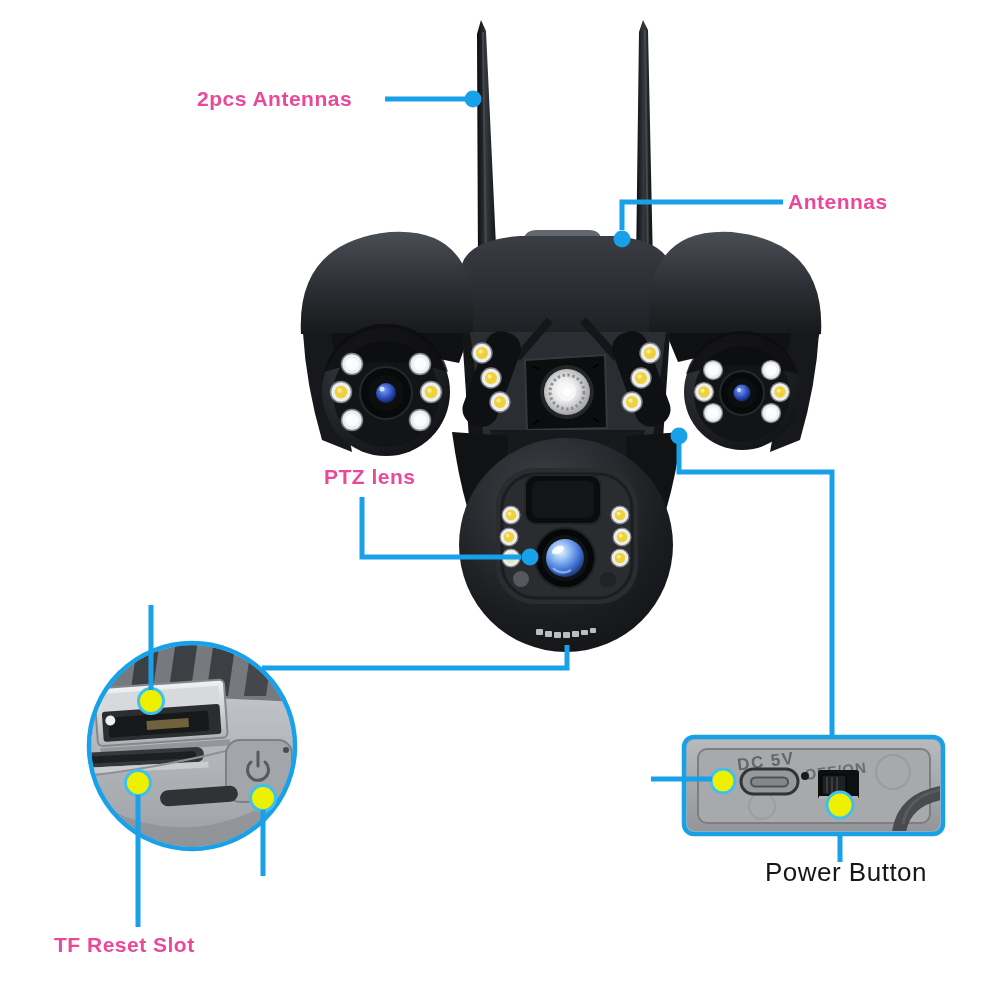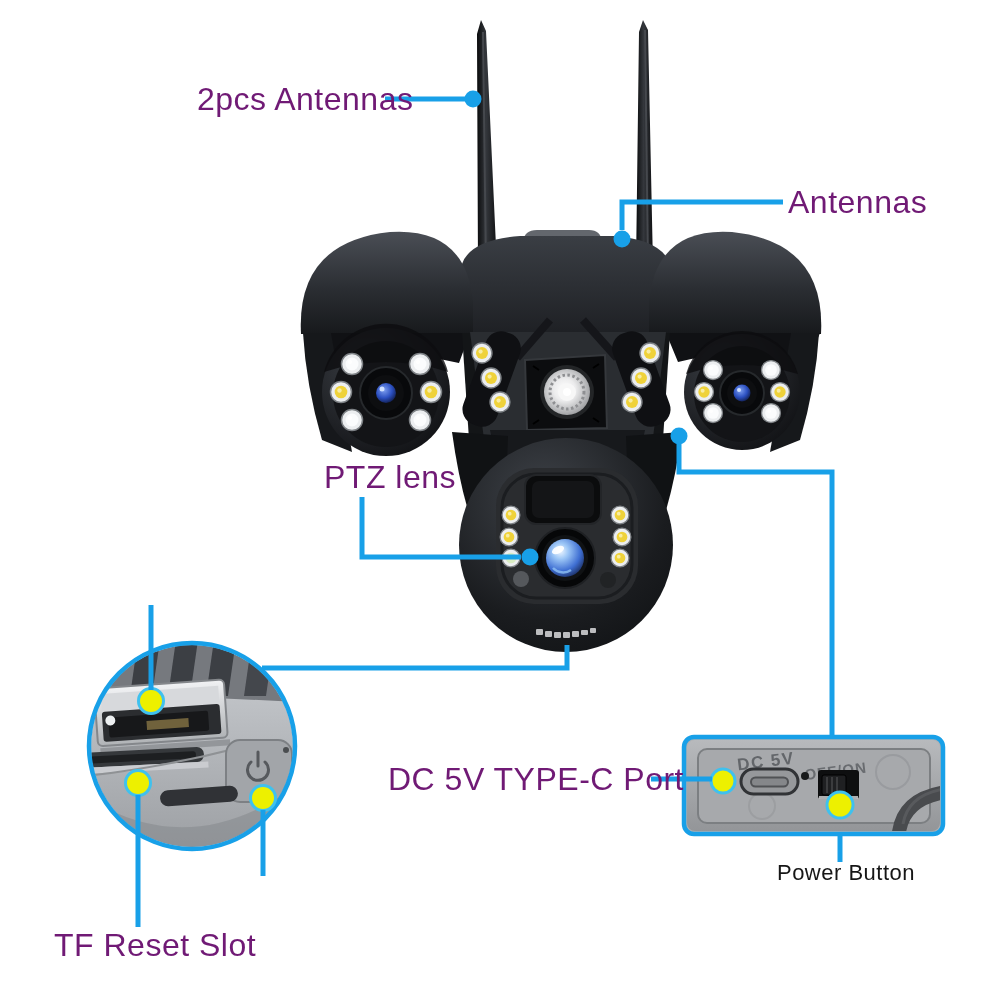--- a/index.html
+++ b/index.html
@@ -2,26 +2,26 @@
 <html><head>
 <meta charset="utf-8">
 <style>
   html,body{margin:0;padding:0;background:#ffffff;}
   .stage{
     position:relative;width:1000px;height:1000px;background:#ffffff;
     font-family:"Liberation Sans","DejaVu Sans",sans-serif;overflow:hidden;
   }
   .scene{position:absolute;left:0;top:0;}
   .label{
-    position:absolute;font-size:32px;line-height:32px;color:#701a75;
-    letter-spacing:.5px;white-space:nowrap;
+    position:absolute;font-size:21px;line-height:32px;color:#ec4899;
+    letter-spacing:.5px;white-space:nowrap;font-weight:bold;
   }
   .label-power{
     position:absolute;left:750px;top:858px;width:192px;text-align:center;
-    font-size:22px;line-height:29px;color:#161616;letter-spacing:.5px;
+    font-size:26px;line-height:29px;color:#161616;letter-spacing:.5px;
   }
 </style>
 </head>
 <body>
 
 <div class="stage">
 
 <svg class="scene" width="1000" height="1000" viewBox="0 0 1000 1000">
   <defs>
     <linearGradient id="gAnt" x1="0" y1="0" x2="1" y2="0">
@@ -317,21 +317,20 @@
   </g>
 </svg>
 
 <div class="label" style="left:197px;top:83px">2pcs Antennas</div>
 
 <div class="label" style="left:788px;top:186px">Antennas</div>
 
 <div class="label" style="left:324px;top:461px">PTZ lens</div>
 
 
-<div class="label" style="left:388px;top:763px">DC 5V TYPE-C Port</div>
 
 
 <div class="label" style="left:54px;top:929px">TF Reset Slot</div>
 
 <div class="label-power">
   <div>Power Button</div>
 </div>
 
 </div>
 

